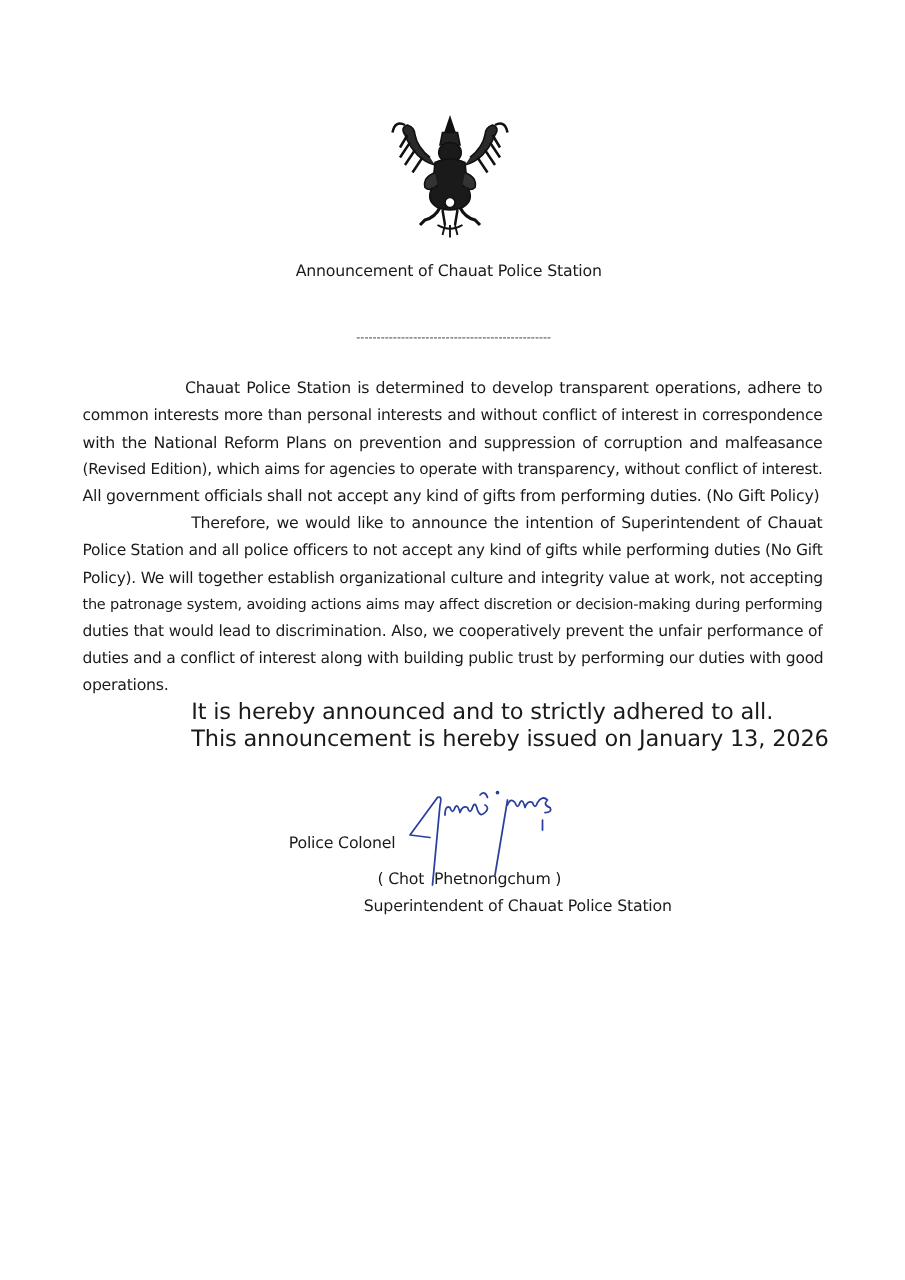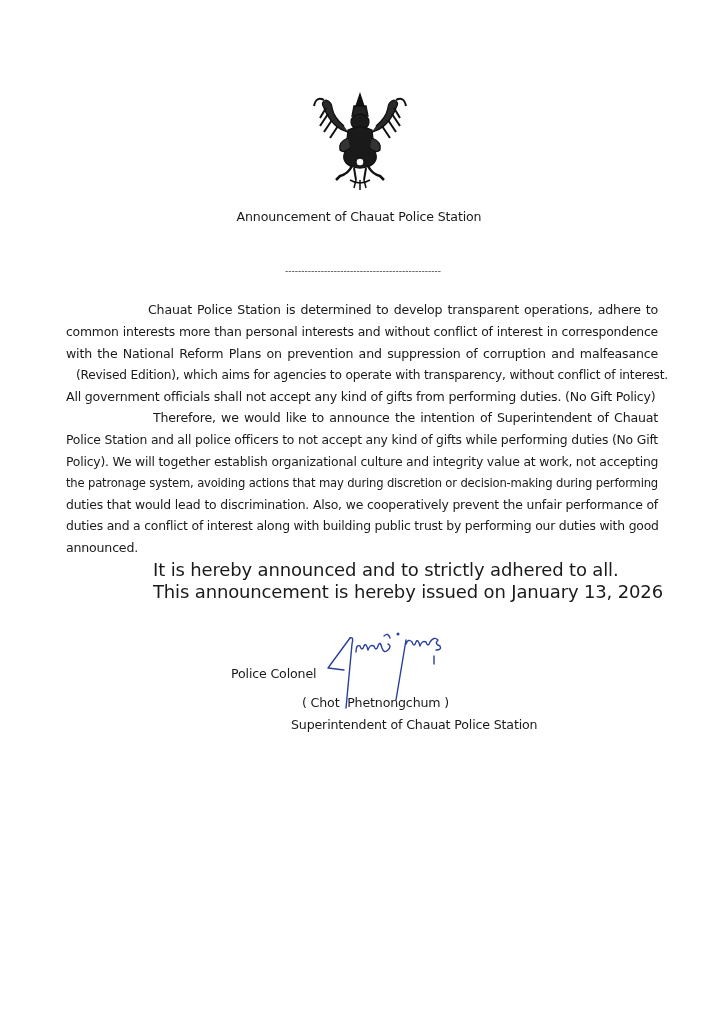--- a/index.html
+++ b/index.html
@@ -139,32 +139,32 @@
     </g>
   </svg>
 
   <div class="center-line title">Announcement of Chauat Police Station</div>
   <div class="center-line divider">------------------------------------------------</div>
 
   <div>
     <div class="body-line indent" style="top:302px">Chauat Police Station is determined to develop transparent operations, adhere to</div>
     <div class="body-line" style="top: 324px; font-size: 12.4px;">common interests more than personal interests and without conflict of interest in correspondence</div>
     <div class="body-line" style="top:346px">with the National Reform Plans on prevention and suppression of corruption and malfeasance</div>
-    <div class="body-line" style="top: 367px; font-size: 12.2px; margin-left: 10px;">(Revised Edition), which aims for agencies to operate with transparency, without conflict of interest.</div>
+    <div class="body-line" style="top: 367px; font-size: 12.2px;">(Revised Edition), which aims for agencies to operate with transparency, without conflict of interest.</div>
     <div class="body-line last" style="top:389px">All government officials shall not accept any kind of gifts from performing duties. (No Gift Policy)</div>
   </div>
 
   <div>
     <div class="body-line indent" style="top:410px; left:153px; width:505px">Therefore, we would like to announce the intention of Superintendent of Chauat</div>
     <div class="body-line" style="top: 432px; font-size: 12.4px;">Police Station and all police officers to not accept any kind of gifts while performing duties (No Gift</div>
     <div class="body-line" style="top: 454px; font-size: 12.4px;">Policy).  We will together establish organizational culture and integrity value at work, not accepting</div>
-    <div class="body-line" style="top: 475px; font-size: 11.6px;">the patronage system, avoiding actions that may during discretion or decision-making during performing</div>
+    <div class="body-line" style="top: 475px; font-size: 11.6px;">the patronage system, avoiding actions aims may affect discretion or decision-making during performing</div>
     <div class="body-line" style="top: 497px; font-size: 12.4px;">duties that would lead to discrimination. Also, we cooperatively prevent the unfair performance of</div>
     <div class="body-line" style="top: 518px; font-size: 12.4px;">duties and a conflict of interest along with building public trust by performing our duties with good</div>
-    <div class="body-line last" style="top:540px">announced.</div>
+    <div class="body-line last" style="top:540px">operations.</div>
   </div>
 
   <div class="closing-line" style="top:562px">It is hereby announced and to strictly adhered to all.</div>
   <div class="closing-line" style="top:584px">This announcement is hereby issued on January 13, 2026</div>
 
   <div class="sig-rank">Police Colonel</div>
 
   <svg class="signature" viewBox="0 0 130 80">
     <g fill="none" stroke="#2a3f9e" stroke-width="1.4" stroke-linecap="round" stroke-linejoin="round">
 

